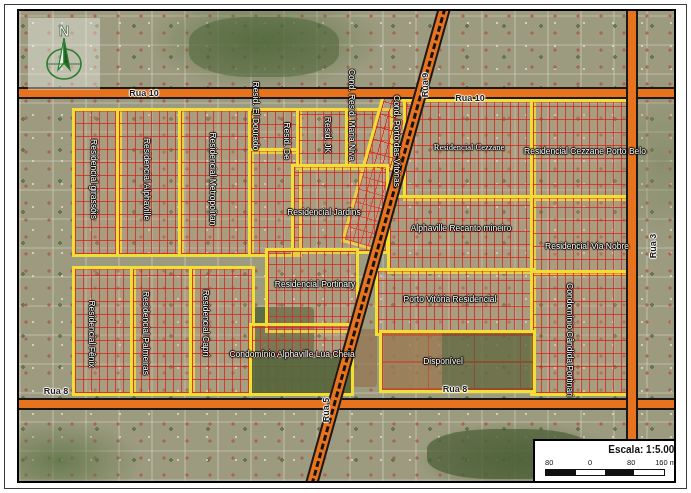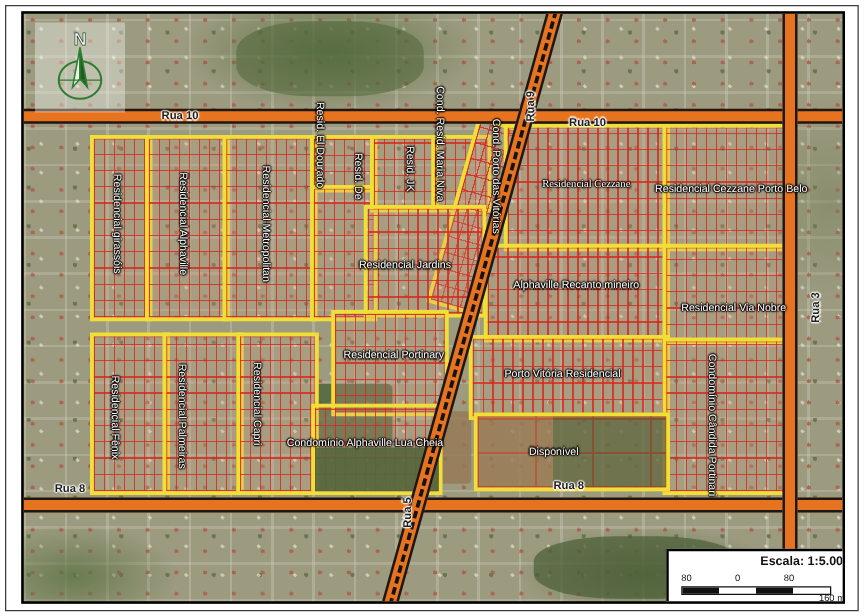--- a/index.html
+++ b/index.html
@@ -47,21 +47,21 @@
        text-shadow:1px 0 1px #ffffff,-1px 0 1px #ffffff,0 1px 1px #ffffff,0 -1px 1px #ffffff;
        transform:translate(-50%,-50%);}
   .rlbl.vert{transform:translate(-50%,-50%) rotate(-90deg);}
   
   .north{position:absolute;left:9px;top:7px;width:72px;height:72px;background:rgba(250,250,246,.38);z-index:40;}
   
   .scalebox{position:absolute;left:514px;top:428px;width:145px;height:40px;background:#fff;border:2px solid #000;z-index:40;color:#111;}
   .scale-title{position:absolute;left:0;right:0;top:3px;text-align:right;font-size:10px;font-weight:700;}
   .scale-ticks{position:absolute;left:6px;right:4px;top:17px;height:9px;font-size:7.5px;}
   .scale-ticks span{position:absolute;top:0;}
-  .tick0{left:4px;} .tick1{left:47px;} .tick2{left:86px;} .tick3{right:0;margin-top:16px;}
+  .tick0{left:4px;} .tick1{left:47px;} .tick2{left:86px;} .tick3{right:0;}
   .scale-bar{position:absolute;left:10px;width:118px;bottom:5px;height:5px;border:1px solid #111;
      background:linear-gradient(90deg,#111 0 25%,#fff 25% 50%,#111 50% 75%,#fff 75% 100%);}
 </style>
 </head>
 <body>
 
 <div class="sheet">
   <div class="outer-border"></div>
 
   <div id="map">

